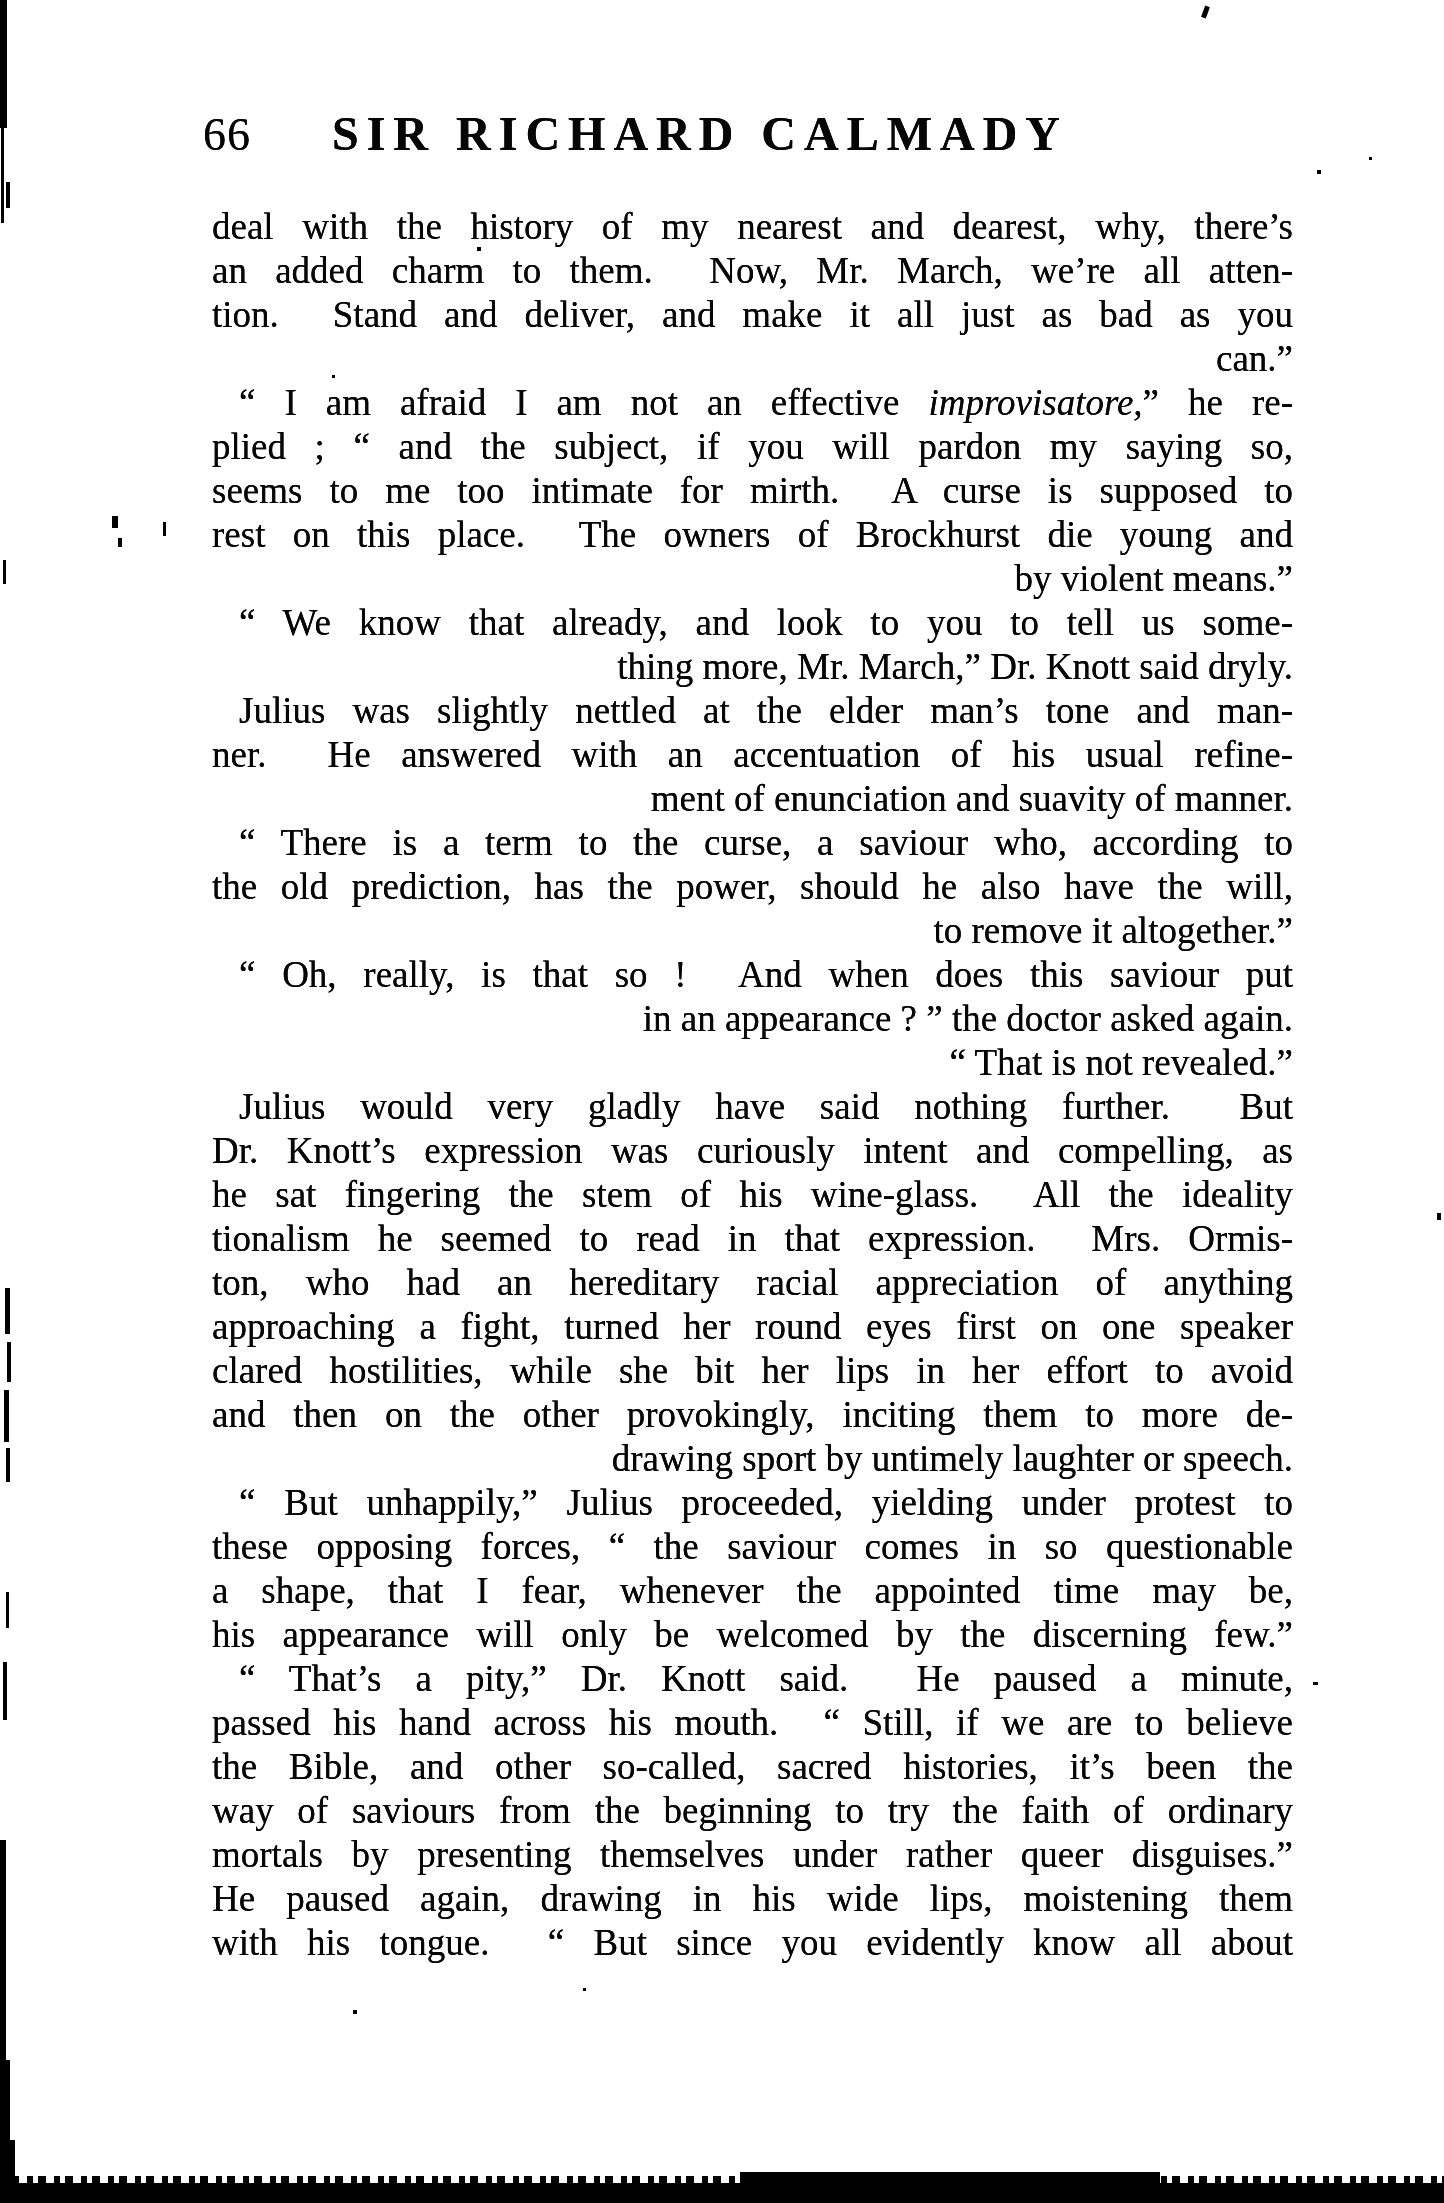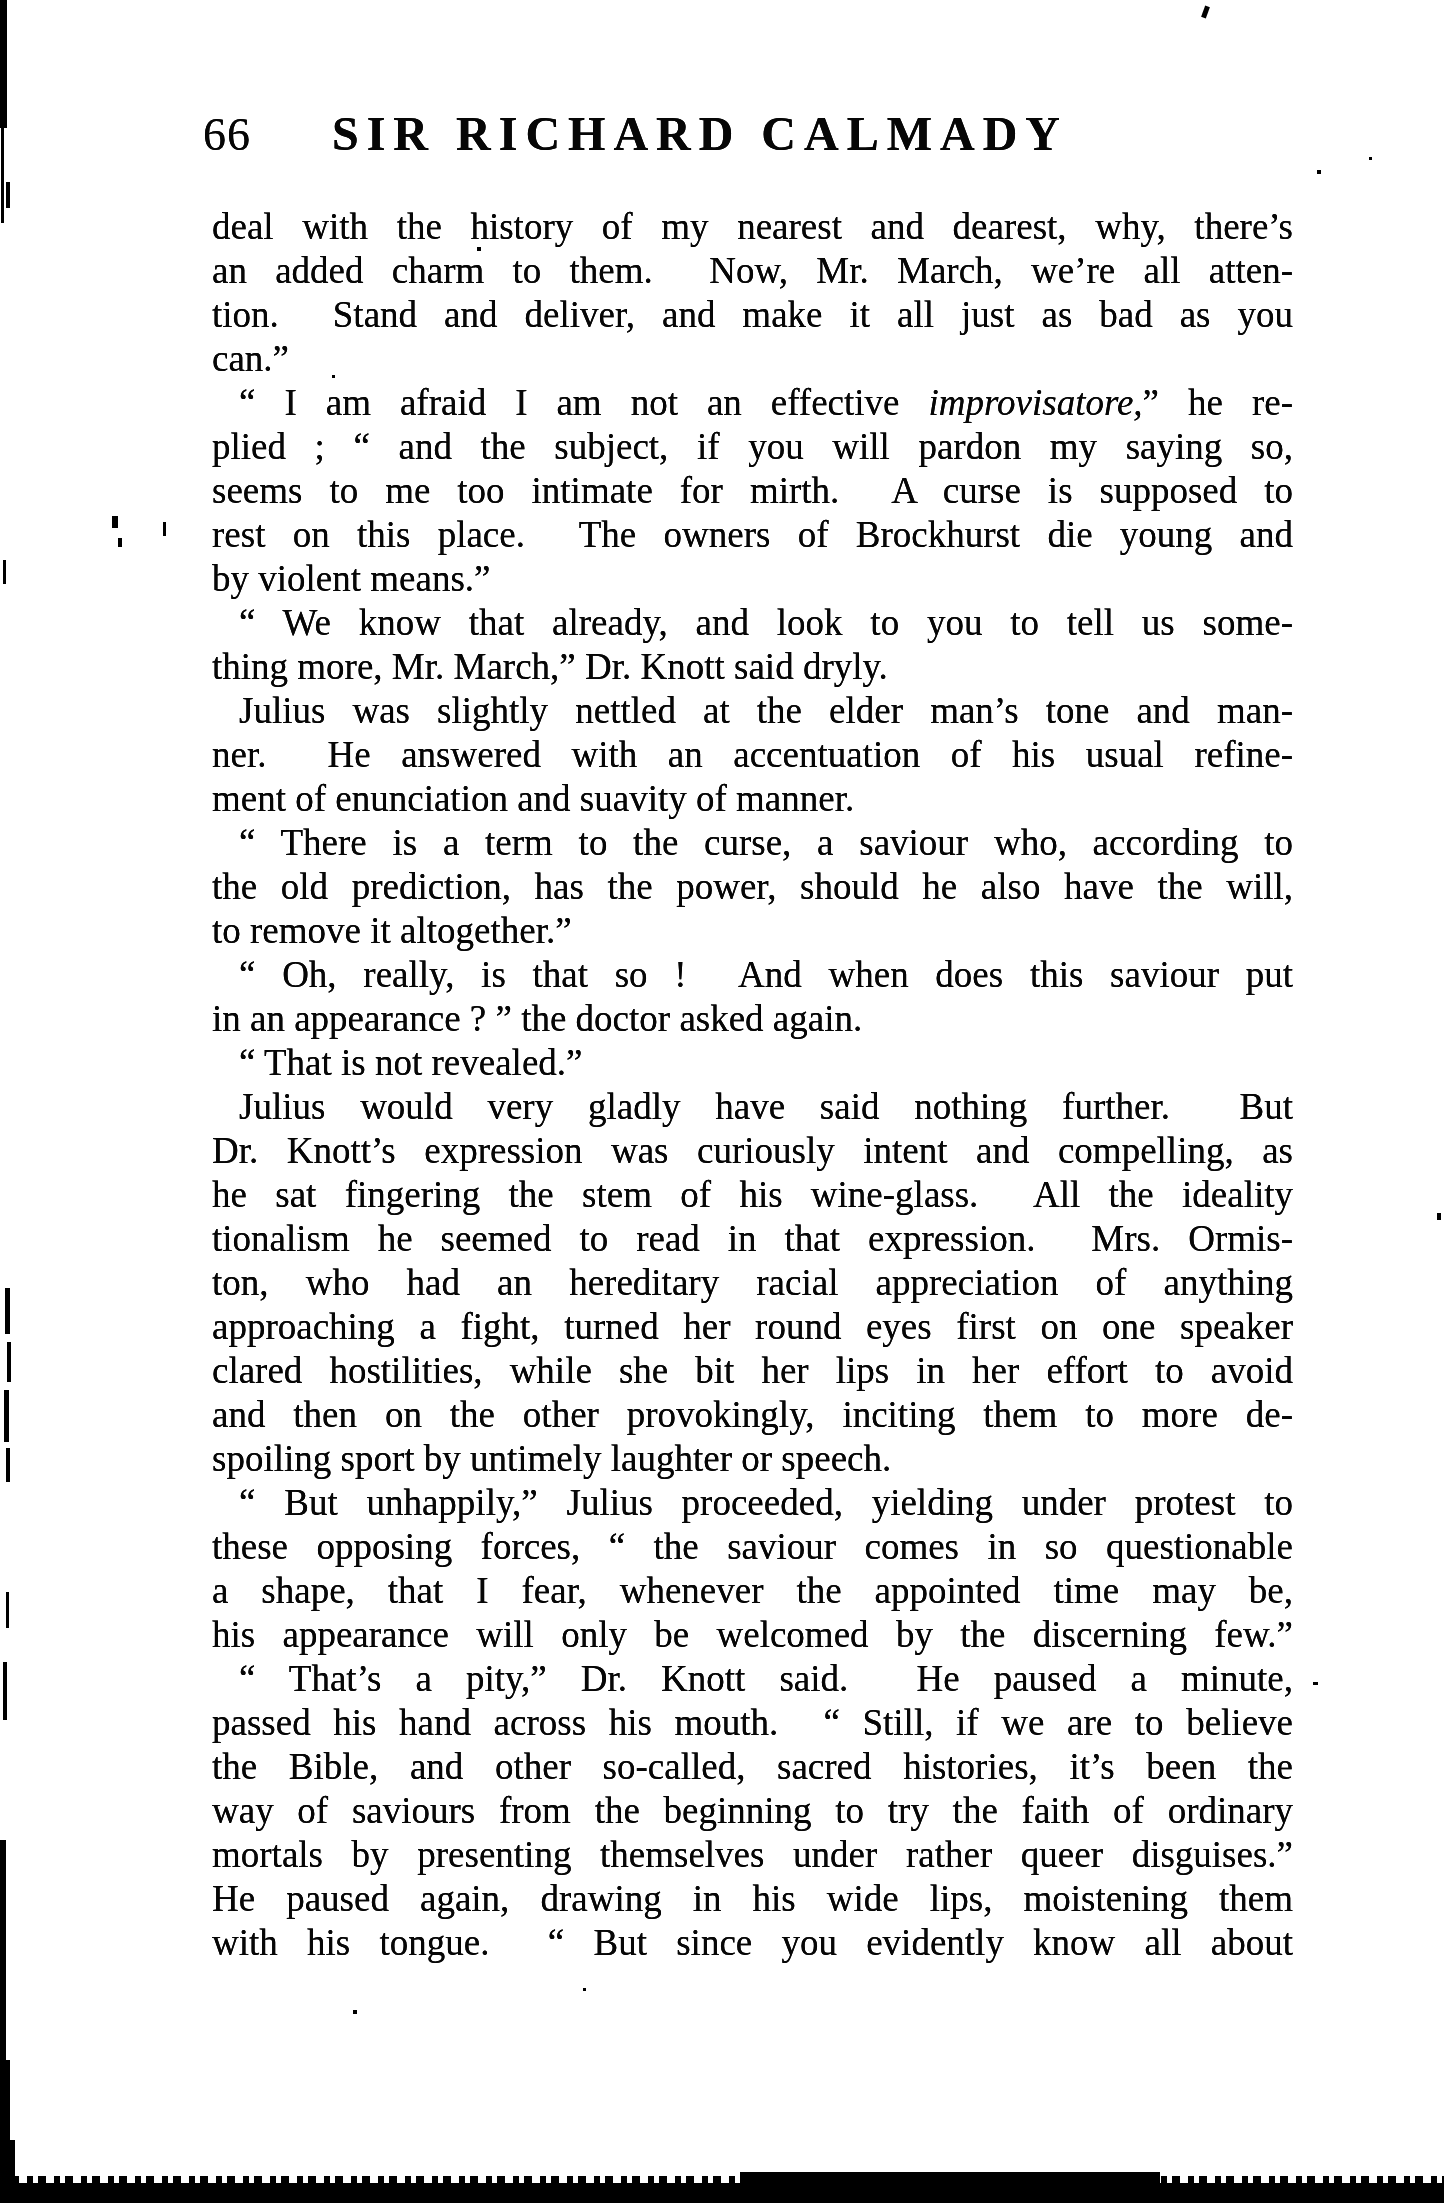--- a/index.html
+++ b/index.html
@@ -35,21 +35,21 @@
     left: 212px; top: 205px;
     width: 1081px;
     font-size: 37px;
     line-height: 44px;
     text-shadow: 0 0 0.5px #000;
   }
   .line {
     height: 44px;
     white-space: pre-wrap;
     overflow: hidden;
-    text-align: left;
+    text-align: right;
   }
   .line.j { text-align: justify; text-align-last: justify; }
   .line.ind { padding-left: 27px; }
   .it { font-style: italic; }
   
   .art { position: absolute; background: #000; }
   .speckle-band {
     position: absolute;
     background: repeating-linear-gradient(90deg,
       #000 0px, #000 6px, transparent 6px, transparent 11px,
@@ -84,21 +84,21 @@
     <div class="line"><span>in an appearance ? ” the doctor asked again.</span></div>
     <div class="line ind"><span>“ That is not revealed.”</span></div>
     <div class="line j ind"><span>Julius would very gladly have said nothing further.  But</span></div>
     <div class="line j"><span>Dr. Knott’s expression was curiously intent and compelling, as</span></div>
     <div class="line j"><span>he sat fingering the stem of his wine-glass.  All the ideality</span></div>
     <div class="line j"><span>tionalism he seemed to read in that expression.  Mrs. Ormis-</span></div>
     <div class="line j"><span>ton, who had an hereditary racial appreciation of anything</span></div>
     <div class="line j"><span>approaching a fight, turned her round eyes first on one speaker</span></div>
     <div class="line j"><span>clared hostilities, while she bit her lips in her effort to avoid</span></div>
     <div class="line j"><span>and then on the other provokingly, inciting them to more de-</span></div>
-    <div class="line"><span>spoiling sport by untimely laughter or speech.</span></div>
+    <div class="line"><span>drawing sport by untimely laughter or speech.</span></div>
     <div class="line j ind"><span>“ But unhappily,” Julius proceeded, yielding under protest to</span></div>
     <div class="line j"><span>these opposing forces, “ the saviour comes in so questionable</span></div>
     <div class="line j"><span>a shape, that I fear, whenever the appointed time may be,</span></div>
     <div class="line j"><span>his appearance will only be welcomed by the discerning few.”</span></div>
     <div class="line j ind"><span>“ That’s a pity,” Dr. Knott said.  He paused a minute,</span></div>
     <div class="line j"><span>passed his hand across his mouth.  “ Still, if we are to believe</span></div>
     <div class="line j"><span>the Bible, and other so-called, sacred histories, it’s been the</span></div>
     <div class="line j"><span>way of saviours from the beginning to try the faith of ordinary</span></div>
     <div class="line j"><span>mortals by presenting themselves under rather queer disguises.”</span></div>
     <div class="line j"><span>He paused again, drawing in his wide lips, moistening them</span></div>

